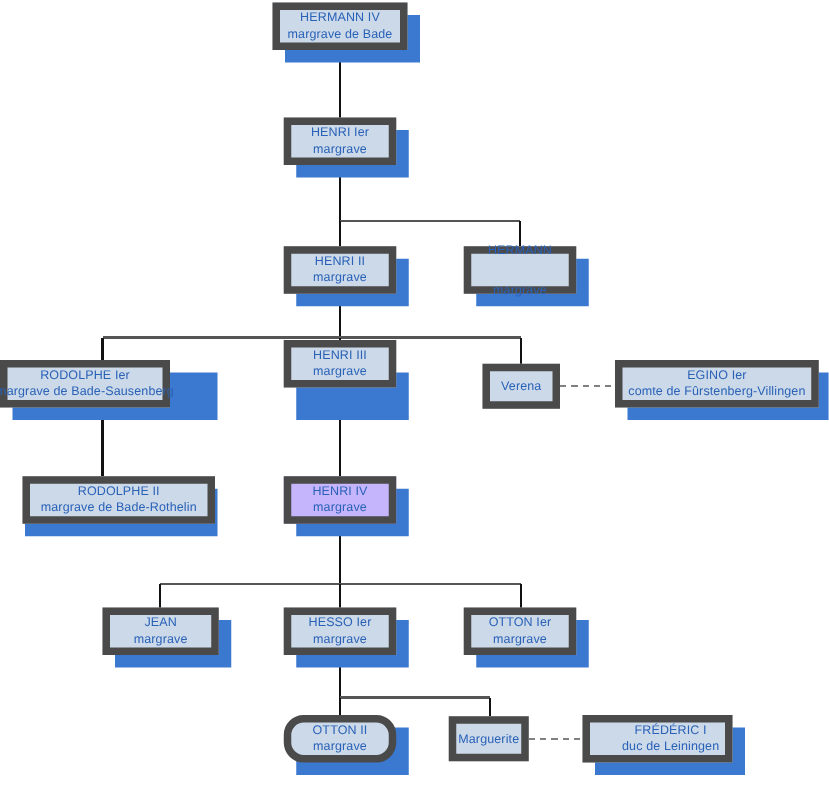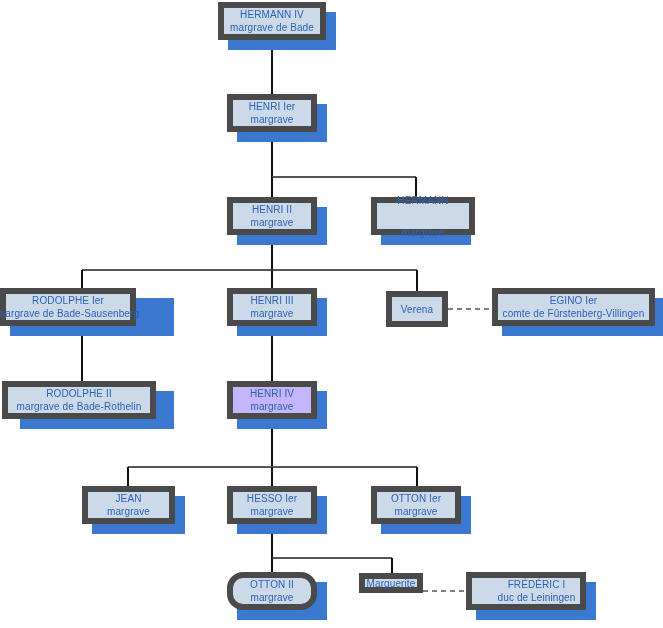--- a/index.html
+++ b/index.html
@@ -93,44 +93,44 @@
       <div class="node" style="left: 227px; top: 94px; width: 90px; height: 38px; background: rgb(204, 217, 232); border-color: rgb(74, 74, 74); color: rgb(42, 98, 184); justify-content: flex-end;">
         <span class="nodetext l1">HENRI Ier</span>
         <span class="nodetext l2">margrave</span>
       </div>
       <div class="shadow" style="left: 237px; top: 207px; width: 90px; height: 38px;"></div>
       <div class="node" style="left: 227px; top: 197px; width: 90px; height: 38px; background: rgb(204, 217, 232); border-color: rgb(74, 74, 74); color: rgb(42, 98, 184);">
         <span class="nodetext l1">HENRI II</span>
         <span class="nodetext l2">margrave</span>
       </div>
       <div class="shadow" style="left: 381px; top: 207px; width: 90px; height: 38px;"></div>
-      <div class="node" style="left: 371px; top: 197px; width: 104px; height: 38px; background: rgb(204, 217, 232); border-color: rgb(74, 74, 74); color: rgb(42, 98, 184); gap: 19px;">
+      <div class="node" style="left: 371px; top: 197px; width: 90px; height: 38px; background: rgb(204, 217, 232); border-color: rgb(74, 74, 74); color: rgb(42, 98, 184); gap: 19px;">
         <span class="nodetext l1">HERMANN</span>
         <span class="nodetext l2">margrave</span>
       </div>
       <div class="shadow" style="left: 10px; top: 298px; width: 164px; height: 38px;"></div>
       <div class="node" style="left: 0px; top: 288px; width: 136px; height: 38px; background: rgb(204, 217, 232); border-color: rgb(74, 74, 74); color: rgb(42, 98, 184);">
         <span class="nodetext l1">RODOLPHE Ier</span>
         <span class="nodetext l2">margrave de Bade-Sausenberg</span>
       </div>
       <div class="shadow" style="left: 237px; top: 298px; width: 90px; height: 38px;"></div>
-      <div class="node" style="left: 227px; top: 288px; width: 90px; height: 38px; background: rgb(204, 217, 232); border-color: rgb(74, 74, 74); color: rgb(42, 98, 184);">
+      <div class="node" style="left: 227px; top: 272px; width: 90px; height: 38px; background: rgb(204, 217, 232); border-color: rgb(74, 74, 74); color: rgb(42, 98, 184);">
         <span class="nodetext l1">HENRI III</span>
         <span class="nodetext l2">margrave</span>
       </div>
       <div class="node" style="left: 386px; top: 291px; width: 62px; height: 36px; background: rgb(204, 217, 232); border-color: rgb(74, 74, 74); color: rgb(42, 98, 184);">
         <span class="nodetext l1">Verena</span>
       </div>
       <div class="shadow" style="left: 502px; top: 298px; width: 163px; height: 38px;"></div>
       <div class="node" style="left: 492px; top: 288px; width: 163px; height: 38px; background: rgb(204, 217, 232); border-color: rgb(74, 74, 74); color: rgb(42, 98, 184);">
         <span class="nodetext l1">EGINO Ier</span>
         <span class="nodetext l2">comte de Fûrstenberg-Villingen</span>
       </div>
       <div class="shadow" style="left: 20px; top: 391px; width: 154px; height: 38px;"></div>
-      <div class="node" style="left: 2px; top: 381px; width: 154px; height: 38px; background: rgb(204, 217, 232); border-color: rgb(74, 74, 74); color: rgb(42, 98, 184);">
+      <div class="node" style="left: 18px; top: 381px; width: 154px; height: 38px; background: rgb(204, 217, 232); border-color: rgb(74, 74, 74); color: rgb(42, 98, 184);">
         <span class="nodetext l1">RODOLPHE II</span>
         <span class="nodetext l2">margrave de Bade-Rothelin</span>
       </div>
       <div class="shadow" style="left: 237px; top: 391px; width: 90px; height: 38px;"></div>
       <div class="node" style="left: 227px; top: 381px; width: 90px; height: 38px; background: #c4b5fd; border-color: rgb(74, 74, 74); color: rgb(42, 98, 184);">
         <span class="nodetext l1">HENRI IV</span>
         <span class="nodetext l2">margrave</span>
       </div>
       <div class="shadow" style="left: 92px; top: 496px; width: 93px; height: 38px;"></div>
       <div class="node" style="left: 82px; top: 486px; width: 93px; height: 38px; background: rgb(204, 217, 232); border-color: rgb(74, 74, 74); color: rgb(42, 98, 184);">
@@ -145,21 +145,21 @@
       <div class="shadow" style="left: 381px; top: 496px; width: 90px; height: 38px;"></div>
       <div class="node" style="left: 371px; top: 486px; width: 90px; height: 38px; background: rgb(204, 217, 232); border-color: rgb(74, 74, 74); color: rgb(42, 98, 184);">
         <span class="nodetext l1">OTTON Ier</span>
         <span class="nodetext l2">margrave</span>
       </div>
       <div class="shadow" style="left: 237px; top: 582px; width: 90px; height: 38px;"></div>
       <div class="node" style="left: 227px; top: 572px; width: 90px; height: 38px; background: rgb(204, 217, 232); border-color: rgb(74, 74, 74); color: rgb(42, 98, 184); border-radius: 16px;">
         <span class="nodetext l1">OTTON II</span>
         <span class="nodetext l2">margrave</span>
       </div>
-      <div class="node" style="left: 359px; top: 573px; width: 64px; height: 20px; background: rgb(204, 217, 232); border-color: rgb(74, 74, 74); color: rgb(42, 98, 184);">
+      <div class="node" style="left: 359px; top: 573px; width: 64px; height: 36px; background: rgb(204, 217, 232); border-color: rgb(74, 74, 74); color: rgb(42, 98, 184);">
         <span class="nodetext l1">Marguerite</span>
       </div>
       <div class="shadow" style="left: 476px; top: 582px; width: 120px; height: 38px;"></div>
       <div class="node" style="left: 466px; top: 572px; width: 120px; height: 38px; background: rgb(204, 217, 232); border-color: rgb(74, 74, 74); color: rgb(42, 98, 184); padding-left: 21px;">
         <span class="nodetext l1">FRÉDÉRIC I</span>
         <span class="nodetext l2">duc de Leiningen</span>
       </div>
     </div>
 </div>
 

